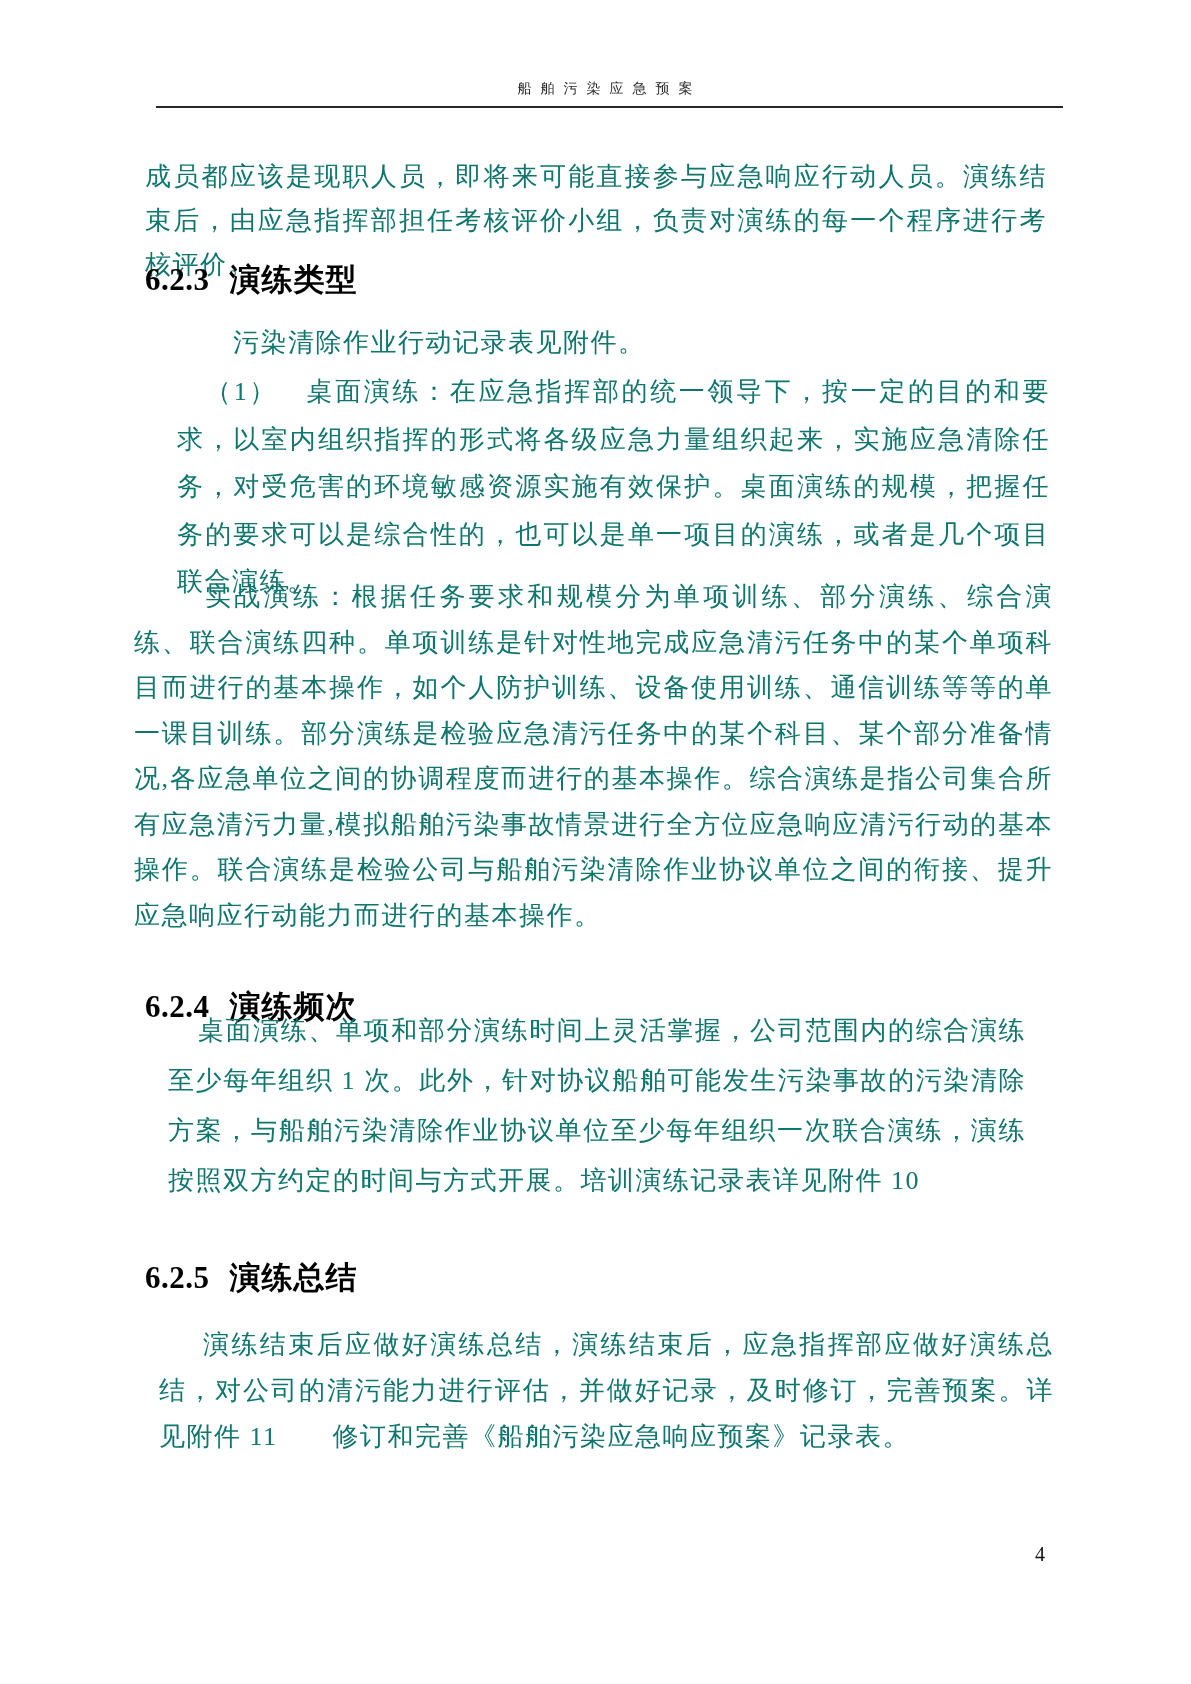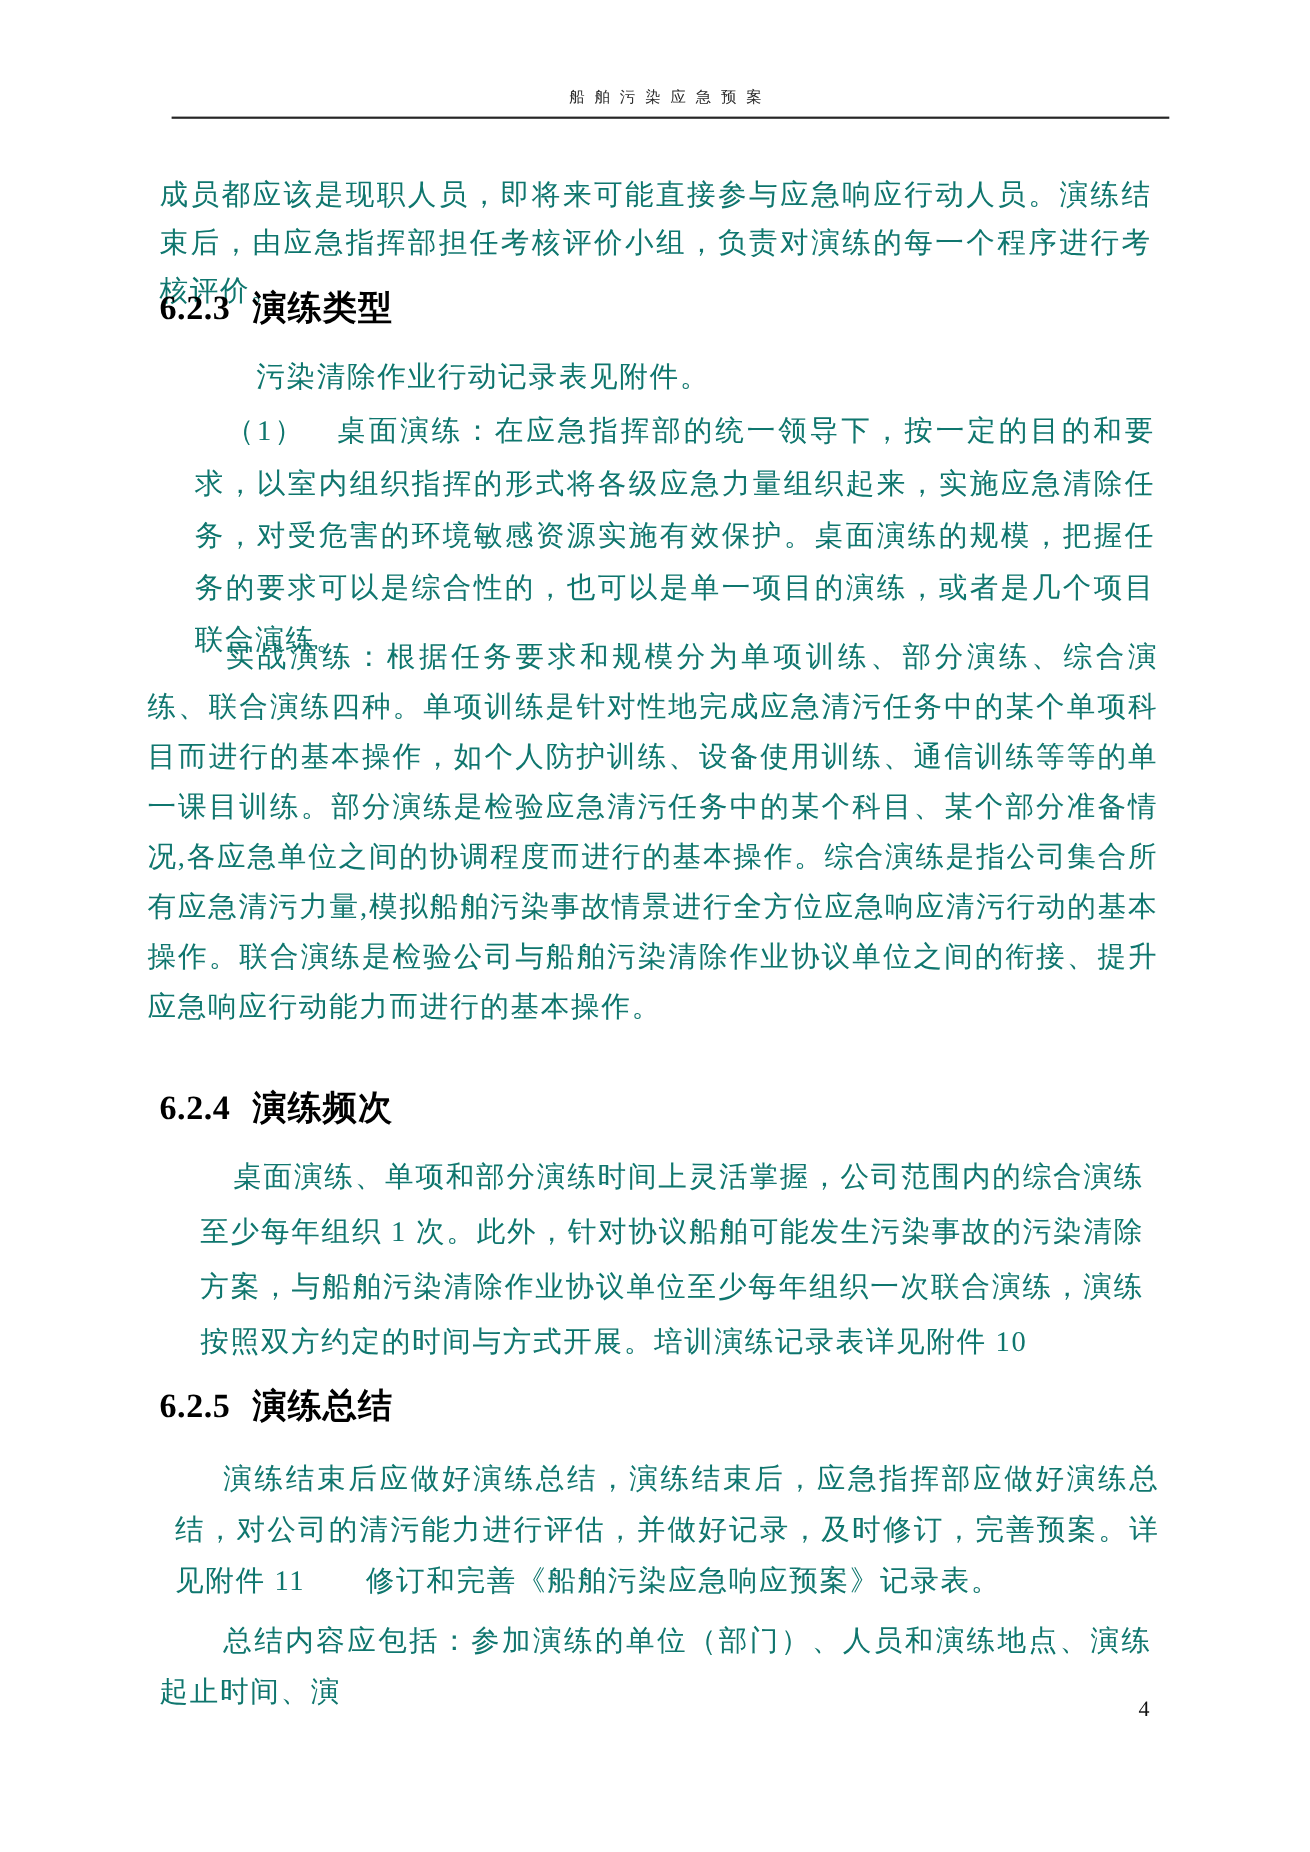--- a/index.html
+++ b/index.html
@@ -41,21 +41,21 @@
     font-size: 26px;
     letter-spacing: 1.5px;
     text-align: justify;
     color: #0f766e;
   }
   .p-intro     { top: 155px;  left: 145px; width: 902px; line-height: 44px; }
   .p-overview  { top: 320px;  left: 145px; width: 902px; line-height: 46px; text-indent: 88px; }
   .p-desktop   { top: 368px;  left: 177px; width: 873px; line-height: 47.5px; text-indent: 28px; }
   .p-practical { top: 574px;  left: 134px; width: 919px; line-height: 45.5px; text-indent: 71px; }
   .p-att9      { top: 902px;  left: 145px; width: 902px; line-height: 46px; text-indent: 58px; }
-  .p-frequency { top: 1045px; left: 168px; width: 858px; line-height: 50px; text-indent: 30px; margin-left: 14px; }
+  .p-frequency { top: 1006px; left: 168px; width: 858px; line-height: 50px; text-indent: 30px; }
   .p-summary   { top: 1322px; left: 159px; width: 895px; line-height: 46px; text-indent: 44px; }
   .p-content   { top: 1469px; left: 145px; width: 902px; line-height: 46px; text-indent: 58px; }
   
   .heading {
     position: absolute;
     left: 145px;
     font-size: 31px;
     font-weight: bold;
     line-height: 34px;
     color: #000000;
@@ -103,17 +103,16 @@
   </div>
 
   <div class="para p-frequency">桌面演练、单项和部分演练时间上灵活掌握，公司范围内的综合演练至少每年组织 1 次。此外，针对协议船舶可能发生污染事故的污染清除方案，与船舶污染清除作业协议单位至少每年组织一次联合演练，演练按照双方约定的时间与方式开展。培训演练记录表详见附件 10</div>
 
   <div class="heading h-625">
     <span class="sec-num">6.2.5</span><span class="sec-title">演练总结</span>
   </div>
 
   <div class="para p-summary">演练结束后应做好演练总结，演练结束后，应急指挥部应做好演练总结，对公司的清污能力进行评估，并做好记录，及时修订，完善预案。详见附件 11　　修订和完善《船舶污染应急响应预案》记录表。</div>
 
-  <div class="para p-content">总结内容应包括：参加演练的单位（部门）、人员和演练地点、演练起止时间、演</div>
 
   <div class="page-number">4</div>
 
 </div>
 
 </body></html>

